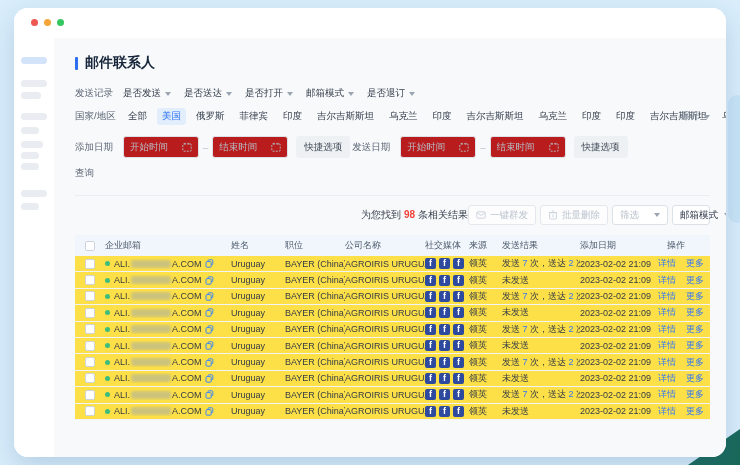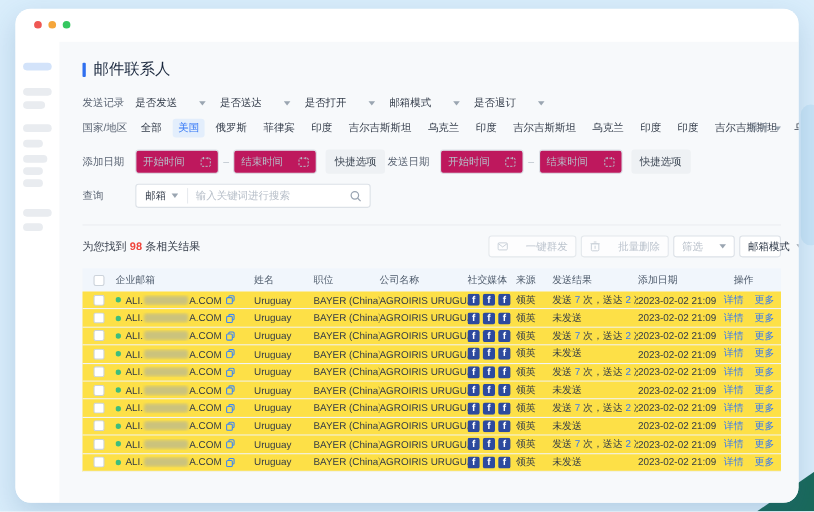--- a/index.html
+++ b/index.html
@@ -14,53 +14,53 @@
   .dots{position:absolute;left:17px;top:11px;display:flex;gap:6px}
   .dot{width:7px;height:7px;border-radius:50%}
   .dot.r{background:#ef5753}.dot.o{background:#f5a63b}.dot.g{background:#35c75f}
   
   .sidebar{position:absolute;left:0;top:30px;bottom:0;width:40px;background:#fff}
   .sk{height:7px;border-radius:3.5px;background:#e9ecf0;margin-left:7px}
   .sk.active{background:#d3e3fa}
   
   .main{position:absolute;left:40px;top:30px;right:0;bottom:0;background:#f7f9fb;padding:0 16px 0 21px}
   .page-head{display:flex;align-items:center;justify-content:space-between;margin-top:14px;height:22px}
-  .page-title{display:flex;align-items:center;font-size:14px;font-weight:normal;color:#18263c}
+  .page-title{display:flex;align-items:center;font-size:14px;font-weight:bold;color:#18263c}
   .title-accent{display:inline-block;width:3px;height:13px;background:#2f6fef;border-radius:1px;margin-right:7px}
   .head-btns{display:flex;gap:8px}
   .btn{display:flex;align-items:center;gap:4px;height:22px;padding:0 9px;border-radius:3px;font-size:10px;cursor:pointer}
   .btn-report{background:#fff;border:1px solid #d8dde3;color:#424c5b}
   .btn-add{background:#3477f5;border:1px solid #3477f5;color:#fff}
   
   .f-row{display:flex;align-items:center;margin-top:13px;font-size:9.5px}
   .f-label{width:48px;flex:none;color:#5b6574}
-  .opt{display:flex;align-items:center;gap:20px;color:#323b49;margin-right:13px;cursor:pointer}
+  .opt{display:flex;align-items:center;gap:4px;color:#323b49;margin-right:13px;cursor:pointer}
   .caret{width:0;height:0;border-left:3.5px solid transparent;border-right:3.5px solid transparent;border-top:4px solid #9aa5b1}
   .caret.blue{border-top-color:#3477f5}
   .chips{display:flex;align-items:center;flex:1;min-width:0}
   .chip{padding:2px 5px;border-radius:3px;color:#323b49;margin-right:5px;white-space:nowrap;cursor:pointer}
   .chip.active{background:#e3eefc;color:#3477f5}
   .expand{margin-left:auto;display:flex;align-items:center;gap:4px;color:#8e99a6;cursor:pointer;white-space:nowrap}
-  .inp{display:flex;align-items:center;height:22px;background:#be185d;border:1px solid #dce1e7;border-radius:3px;padding:0 6px;color:#b6bec8}
+  .inp{display:flex;align-items:center;height:22px;background:#b91c1c;border:1px solid #dce1e7;border-radius:3px;padding:0 6px;color:#b6bec8}
   .inp .ph{flex:1;font-size:9.5px;color:#b6bec8;white-space:nowrap;overflow:hidden}
   .d-inp{width:76px;justify-content:space-between}
   .dash{color:#b6bec8;margin:0 4px}
   .dash::before{content:"–"}
   .quick{height:22px;padding:0 8px;display:flex;align-items:center;background:#eef1f4;border-radius:3px;color:#3f4956;margin-left:8px;cursor:pointer;white-space:nowrap}
   .grp2{margin-left:2px}
   .q-group{display:flex;align-items:center;width:214px;height:22px;background:#fff;border:1px solid #dce1e7;border-radius:3px}
   .q-select{display:flex;align-items:center;gap:5px;padding:0 8px;color:#323b49;cursor:pointer;border-right:1px solid #e8ebef;height:14px}
   .q-ph{flex:1;padding:0 7px;color:#b6bec8;white-space:nowrap;overflow:hidden}
   .divider{height:1px;background:#ebedf1;margin-top:15px}
   
-  .res-bar{display:flex;align-items:center;justify-content:space-between;margin-top:8px;height:22px}
+  .res-bar{display:flex;align-items:center;justify-content:flex-end;margin-top:8px;height:22px}
   .found{font-size:10px;color:#39414e}
   .found .num{color:#f0443b;font-weight:bold;margin:0 3px}
   .res-actions{display:flex;align-items:center;gap:4px}
-  .sm-btn{display:flex;align-items:center;gap:16px;height:20px;padding:0 7px;font-size:9.5px;border-radius:3px;background:#fdfdfe;border:1px solid #e4e8ec;color:#bcc4ce;cursor:pointer;white-space:nowrap}
+  .sm-btn{display:flex;align-items:center;gap:4px;height:20px;padding:0 7px;font-size:9.5px;border-radius:3px;background:#fdfdfe;border:1px solid #e4e8ec;color:#bcc4ce;cursor:pointer;white-space:nowrap}
   .sm-sel{display:flex;align-items:center;justify-content:space-between;gap:6px;height:20px;padding:0 7px;font-size:9.5px;border-radius:3px;background:#fff;border:1px solid #dce1e7;cursor:pointer;white-space:nowrap}
   .sm-sel .ph-t{color:#b6bec8}
   .sm-sel .val{color:#2a3545}
   .sm-sel.w1{width:56px}.sm-sel.w2{width:38px}
   
   .table{margin-top:9px;width:635px;font-size:9px}
   .t-head{display:flex;align-items:center;height:21px;background:#f1f6fc;color:#4d5a6b}
   .t-row{display:flex;align-items:center;height:16.4px;background:#fde047;border-bottom:1px solid #f1f3f6}
   .cell{flex:none;display:flex;align-items:center;white-space:nowrap;overflow:hidden}
   .c-cb{width:30px;justify-content:center}
@@ -252,33 +252,20 @@
               <rect x="0.8" y="1.8" width="8.4" height="7.4" rx="1" fill="none" stroke="#b6bec8" stroke-width="0.9" stroke-dasharray="2 1.2"></rect>
               <path d="M3 0.8v2M7 0.8v2" stroke="#b6bec8" stroke-width="0.9"></path>
             </svg>
           </span>
       </div>
       <span class="quick">快捷选项</span>
     </div>
 
     <div class="f-row" style="margin-top:9px">
       <span class="f-label">查询</span>
-      <div class="q-group">
-        <span class="q-select">
-          <span>邮箱</span>
-          <span class="caret"></span>
-        </span>
-        <span class="q-ph">输入关键词进行搜索</span>
-        <span style="padding-right:7px">
-          <svg width="11" height="11" viewBox="0 0 11 11">
-              <circle cx="4.6" cy="4.6" r="3.4" fill="none" stroke="#98a3b1" stroke-width="1.1"></circle>
-              <path d="M7.2 7.2l2.6 2.6" stroke="#98a3b1" stroke-width="1.1"></path>
-            </svg>
-        </span>
-      </div>
     </div>
 
     <div class="divider"></div>
 
     <div class="res-bar">
       <div class="found">
         <span>为您找到</span><span class="num">98</span><span>条相关结果</span>
       </div>
       <div class="res-actions">
         <div class="sm-btn">

